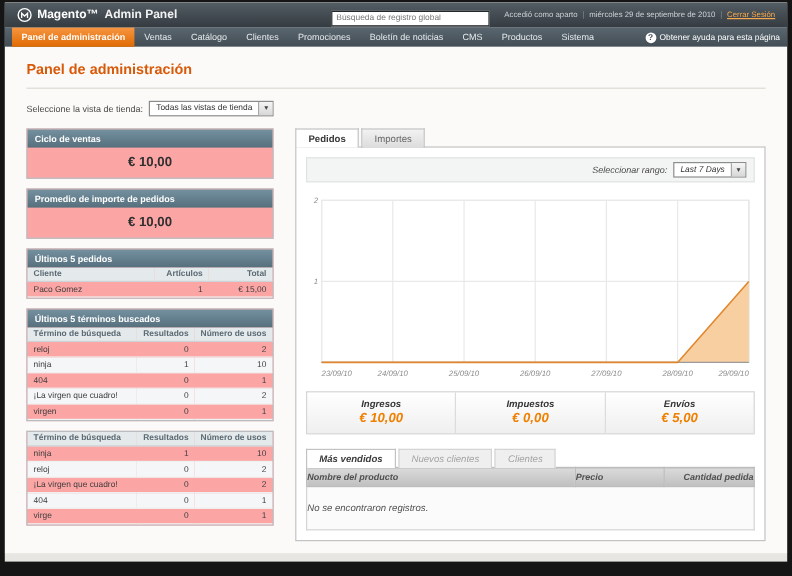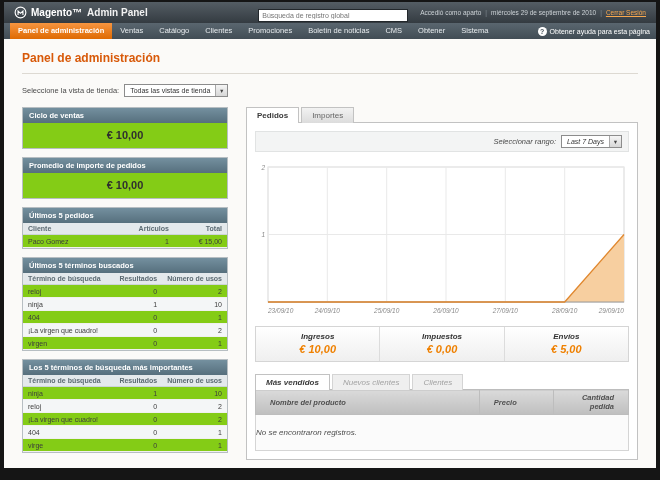--- a/index.html
+++ b/index.html
@@ -6,21 +6,21 @@
   html,body { width:660px; height:480px; }
   body { background:#151515; font-family:"Liberation Sans","DejaVu Sans",sans-serif; overflow:hidden; }
   .frame { margin:2px 4px 0; width:652px; height:466px; background:#e7e6e2; overflow:hidden; }
 
   .header { height:21px; background:linear-gradient(#545d64,#343b41); display:flex; align-items:center; padding:0 10px; }
   .logo { display:flex; align-items:center; gap:4px; color:#fff; }
   .logo-icon svg { display:block; }
   .logo-text { font-size:10px; font-weight:bold; }
   .logo-sub { font-size:10px; font-weight:bold; color:#f2f2f2; margin-left:1px; }
   .header-search { margin-left:auto; margin-right:12px; }
-  .header-search input { width:150px; height:13px; font-size:7px; padding:0 3px; border:1px solid #23282c; background:#fff; color:#555; font-family:inherit; }
+  .header-search input { width:132px; height:13px; font-size:7px; padding:0 3px; border:1px solid #23282c; background:#fff; color:#555; font-family:inherit; }
   .user-info { display:flex; align-items:center; gap:4px; font-size:6.5px; color:#ccd2d6; white-space:nowrap; }
   .user-sep { color:#818b91; }
   .logout { color:#f8a84e; text-decoration:underline; cursor:pointer; }
 
   .nav { height:16px; background:linear-gradient(#5a666f,#424d55); display:flex; align-items:stretch; padding:0 6px; }
   .nav-items { display:flex; }
   .nav-item { font-size:7.5px; color:#e7ebee; line-height:16px; padding:0 8px; cursor:pointer; white-space:nowrap; }
   .nav-item.active { background:linear-gradient(#f79540,#df6a02); color:#fff; font-weight:bold; }
   .nav-help { margin-left:auto; display:flex; align-items:center; gap:3px; font-size:7px; color:#fff; cursor:pointer; white-space:nowrap; }
   .help-icon { width:9px; height:9px; border-radius:50%; background:#fff; color:#46525a; font-size:7px; font-weight:bold; line-height:9px; text-align:center; }
@@ -30,21 +30,21 @@
   .store-switcher { margin:10px 0; display:flex; align-items:center; gap:5px; font-size:7.5px; color:#4a4a4a; }
 
   .fake-select { display:inline-flex; align-items:center; border:1px solid #8c8c8c; background:#fff; height:13px; font-size:7px; color:#333; cursor:pointer; }
   .fake-select .sel-text { padding:0 5px; white-space:nowrap; }
   .fake-select .sel-btn { width:12px; align-self:stretch; background:linear-gradient(#f5f5f5,#d7d7d7); border-left:1px solid #a8a8a8; font-size:5.5px; color:#444; display:flex; align-items:center; justify-content:center; }
 
   .dash { display:flex; gap:18px; }
   .col-left { width:206px; flex:none; }
   .col-right { flex:1; min-width:0; }
 
-  .box { margin-bottom:8px; border:1px solid #b7bec2; background:#84cc16; }
+  .box { margin-bottom:8px; border:1px solid #b7bec2; background:#fca5a5; }
   .box-header { background:linear-gradient(#74909f,#566f7d); color:#fff; font-size:7.5px; font-weight:bold; padding:3px 6px; }
   .box-value { text-align:center; font-size:11px; font-weight:bold; color:#2f2f2f; padding:6px 0 7px; }
 
   .mini-table { width:100%; border-collapse:collapse; font-size:7px; }
   .mini-table th { background:#e4e9ec; color:#5b6a72; font-weight:bold; text-align:left; padding:2px 5px; border-bottom:1px solid #cdd4d8; white-space:nowrap; }
   .mini-table td { padding:2.5px 5px; color:#3c3c3c; border-bottom:1px solid #f0f0f0; }
   .mini-table tbody tr:nth-child(even) td { background:#f4f6f7; }
   .mini-table .num { text-align:right; }
   .mini-table th:nth-child(1){ width:52%; } .mini-table th:nth-child(2){ width:22%; } .mini-table th:nth-child(3){ width:26%; }
 
@@ -59,21 +59,21 @@
   .chart-wrap svg { display:block; }
 
   .totals { display:flex; margin-top:10px; border:1px solid #d5d5d5; background:linear-gradient(#ffffff,#efefef); }
   .total-cell { flex:1; text-align:center; padding:5px 0 6px; border-left:1px solid #dcdcdc; }
   .total-cell:first-child { border-left:none; }
   .total-label { font-size:8px; font-weight:bold; color:#333; }
   .total-value { font-size:11px; font-weight:bold; color:#ef8000; margin-top:2px; }
 
   .bottom-tabs { margin-top:12px; }
   .grid-table { width:100%; border-collapse:collapse; margin-top:-1px; font-size:7.5px; }
-  .grid-table th { background:linear-gradient(#dadada,#bfbfbf); border:1px solid #bdbdbd; color:#4f4f4f; text-align:left; padding:3px 14px; font-weight:bold;margin-left:28px; }
+  .grid-table th { background:linear-gradient(#dadada,#bfbfbf); border:1px solid #bdbdbd; color:#4f4f4f; text-align:left; padding:3px 0; font-weight:bold;margin-left:28px; }
   .grid-table th.num { text-align:right; }
   .grid-table th:nth-child(1){ width:60%; } .grid-table th:nth-child(2){ width:20%; } .grid-table th:nth-child(3){ width:20%; }
   .grid-table td.empty { border:1px solid #d5d5d5; border-top:none; text-align:left; font-size:8px; color:#4f4f4f; padding:13px 0; background:#fbfbfb; }
 </style>
 </head>
 <body>
 
 <div class="frame">
 
   <div class="header">
@@ -101,21 +101,21 @@
 
   <div class="nav">
     <div class="nav-items">
         <div class="nav-item active">Panel de administración</div>
         <div class="nav-item">Ventas</div>
         <div class="nav-item">Catálogo</div>
         <div class="nav-item">Clientes</div>
         <div class="nav-item">Promociones</div>
         <div class="nav-item">Boletín de noticias</div>
         <div class="nav-item">CMS</div>
-        <div class="nav-item">Obtener</div>
+        <div class="nav-item">Productos</div>
         <div class="nav-item">Sistema</div>
       </div>
     <div class="nav-help">
       <span class="help-icon">?</span>
       <span>Obtener ayuda para esta página</span>
     </div>
   </div>
 
   <div class="content">
     <div class="page-title">Panel de administración</div>
@@ -191,21 +191,20 @@
                 </tr>
                 <tr>
                   <td>virgen</td>
                   <td class="num">0</td>
                   <td class="num">1</td>
                 </tr>
               </tbody>
           </table>
         </div>
         <div class="box">
-          <div class="box-header">Los 5 términos de búsqueda más importantes</div>
           <table class="mini-table">
             <thead>
                 <tr>
                   <th>Término de búsqueda</th>
                   <th class="num">Resultados</th>
                   <th class="num">Número de usos</th>
                 </tr>
               </thead>
             <tbody>
                 <tr>

